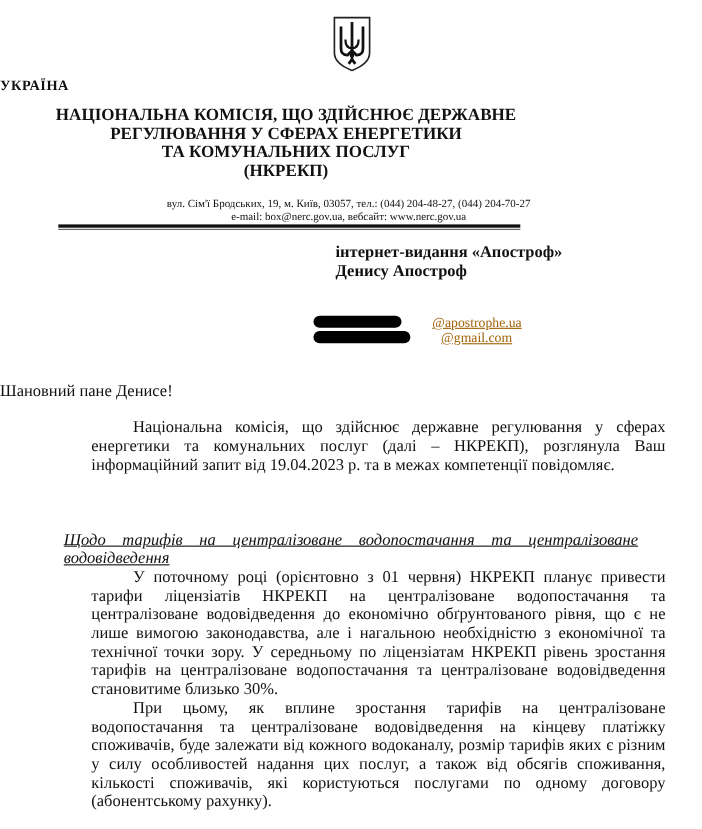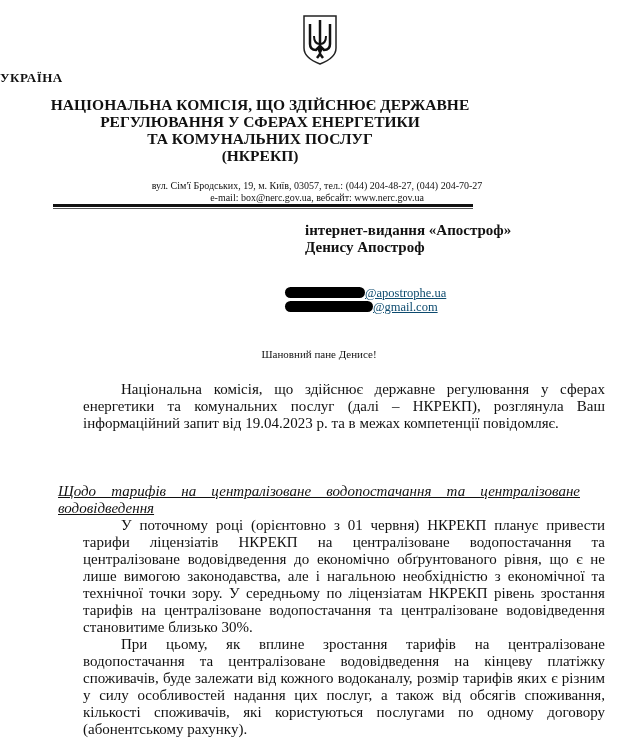--- a/index.html
+++ b/index.html
@@ -9,24 +9,24 @@
   }
   .abs { position: absolute; }
   .emblem { left: 302px; top: 14px; width: 36px; height: 52px; }
   .country { left: 0; width: 546px; top: 70px; text-align: left; font-weight: bold; font-size: 13px; letter-spacing: 0.5px; }
   .org { left: 0; width: 520px; top: 96px; text-align: center; font-weight: bold; font-size: 15.5px; line-height: 17px; }
   .contacts { left: 0; width: 634px; top: 180px; text-align: center; font-size: 10px; line-height: 12px; }
   .rule-thick { left: 53px; top: 204px; width: 420px; height: 3px; background: #111; }
   .rule-thin { left: 53px; top: 208px; width: 420px; height: 1px; background: #555; }
   .recipient { left: 305px; top: 222px; font-weight: bold; font-size: 15px; line-height: 17px; }
   .emails { left: 285px; top: 286px; font-size: 12.5px; line-height: 14px; }
-  .emails a { color: #0c4a6e; text-decoration: underline; }
+  .emails a { color: #a16207; text-decoration: underline; margin-left: 28px; }
   .redact { display: inline-block; width: 80px; height: 11px; background: #000; border-radius: 6px; vertical-align: -1px; }
   .redact.r2 { width: 88px; }
-  .greeting { left: 0; width: 638px; top: 348px; text-align: center; font-size: 11px; }
+  .greeting { left: 0; width: 638px; top: 348px; font-size: 15px; }
   .para { left: 58px; width: 522px; font-size: 15px; line-height: 17px; text-align: justify; margin-left: 25px; }
   .para p { margin: 0; text-indent: 38px; }
   .p1 { top: 381px; }
   .heading { left: 58px; width: 522px; top: 483px; font-size: 15px; line-height: 17px; font-style: italic; text-decoration: underline; text-align: justify; text-align-last: left; }
   .p2 { top: 517px; }
   .p3 { top: 636px; }
   .emblem svg { width: 100%; height: 100%; }
 </style>
 </head>
 <body>

